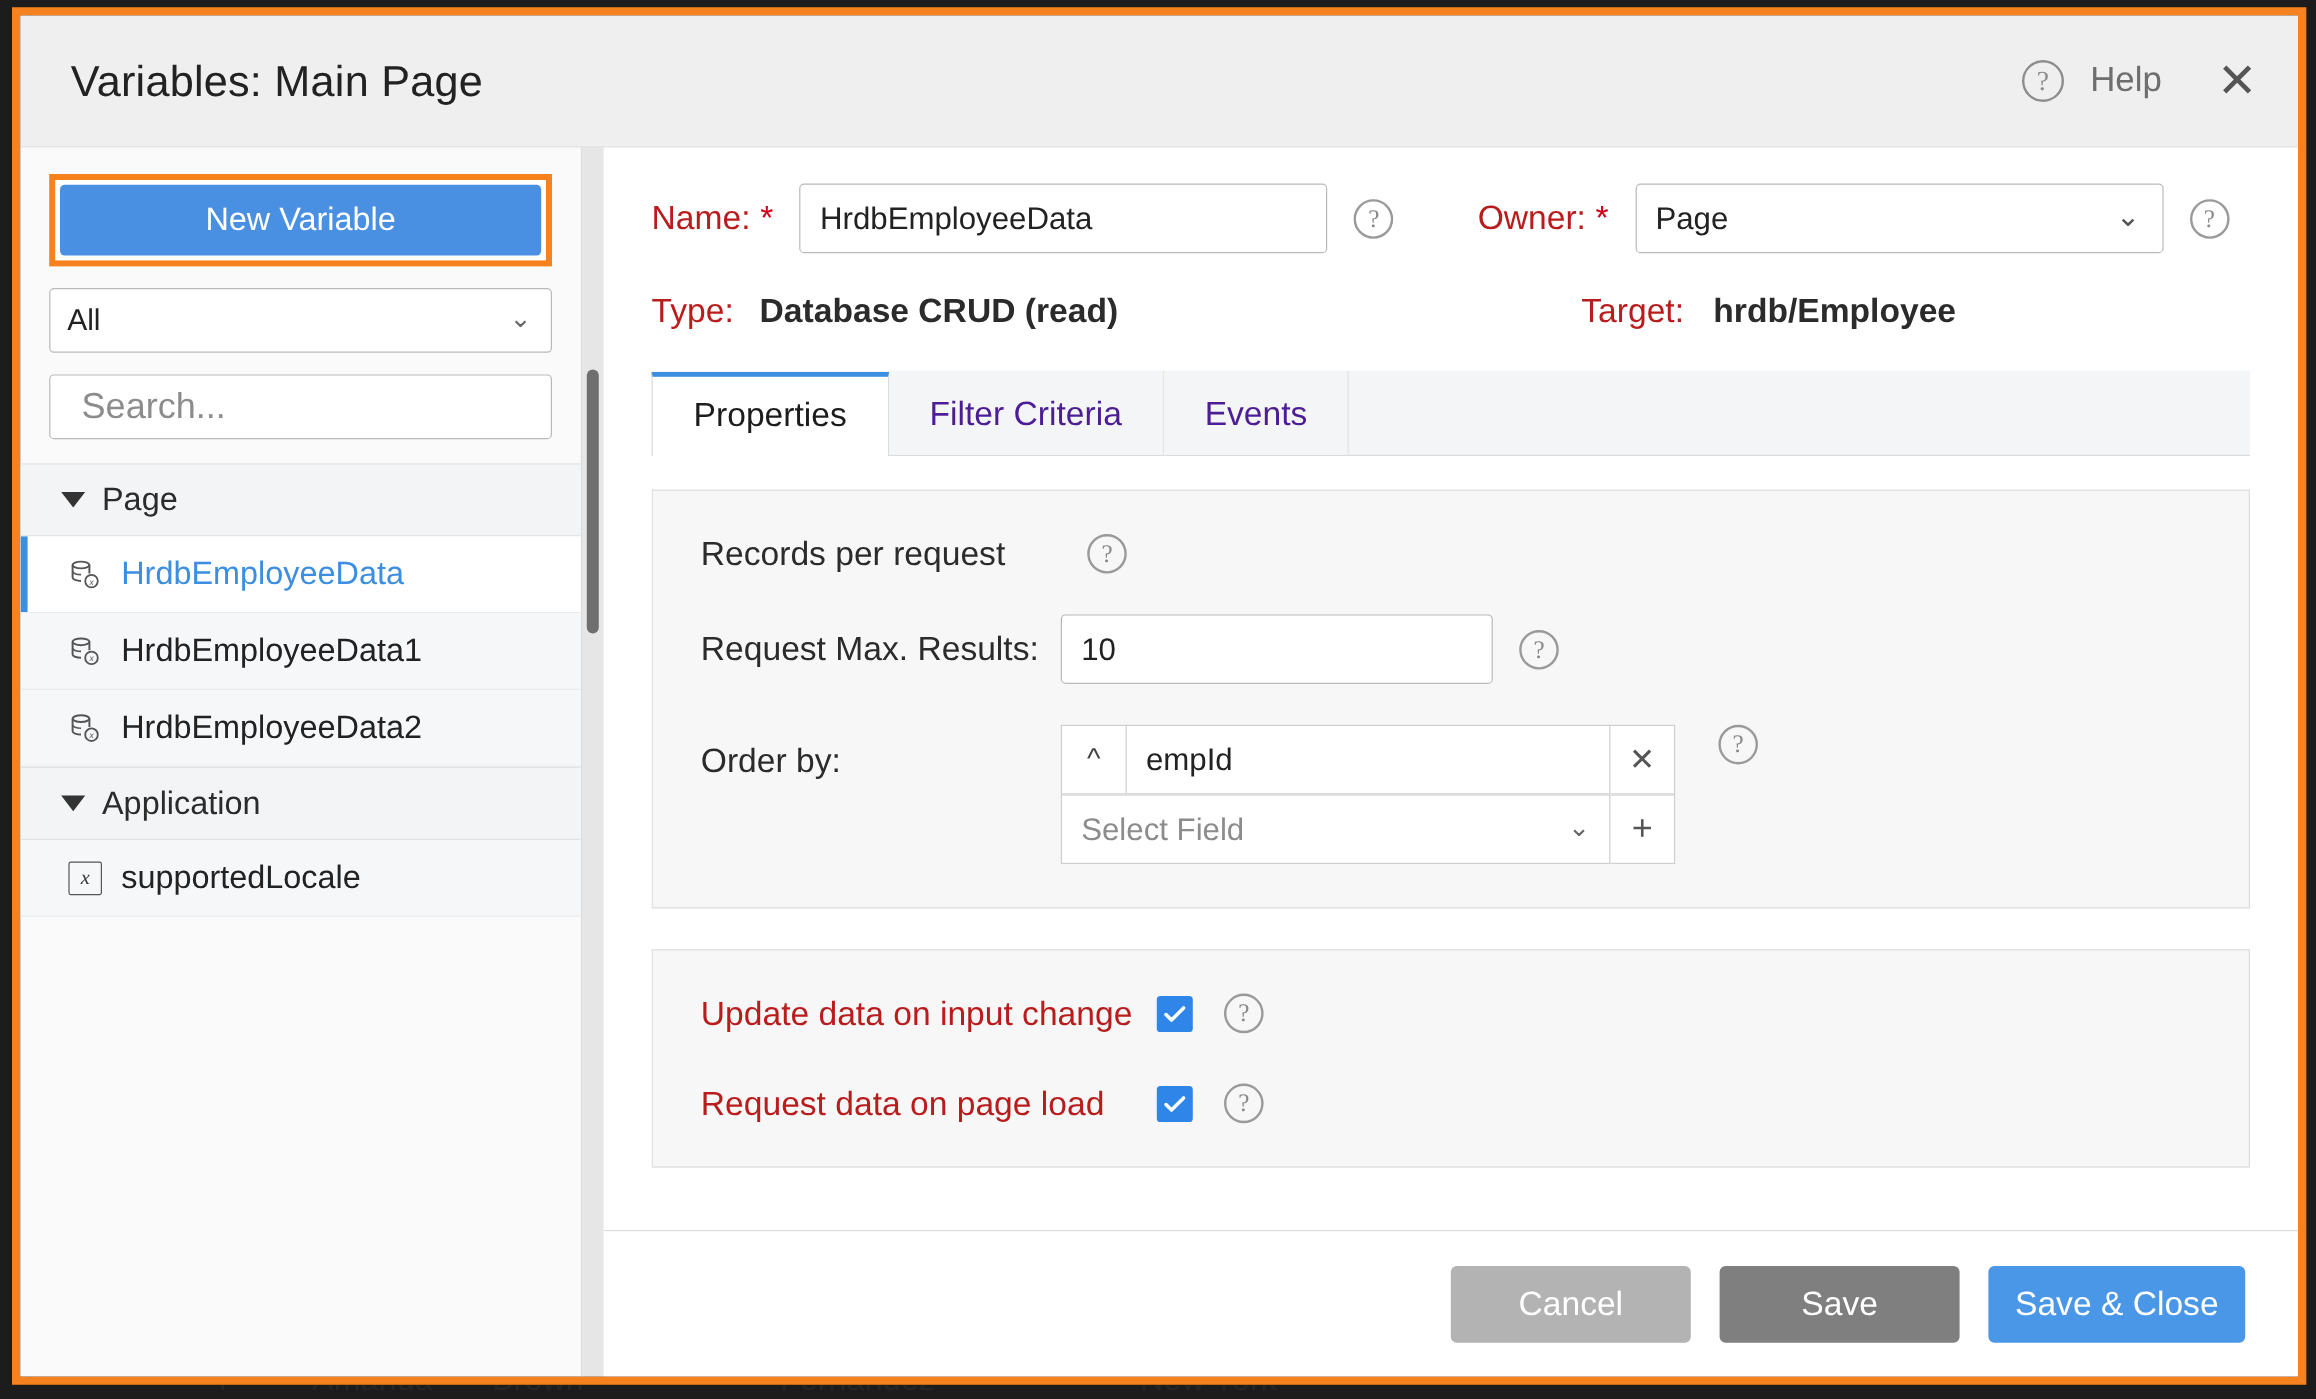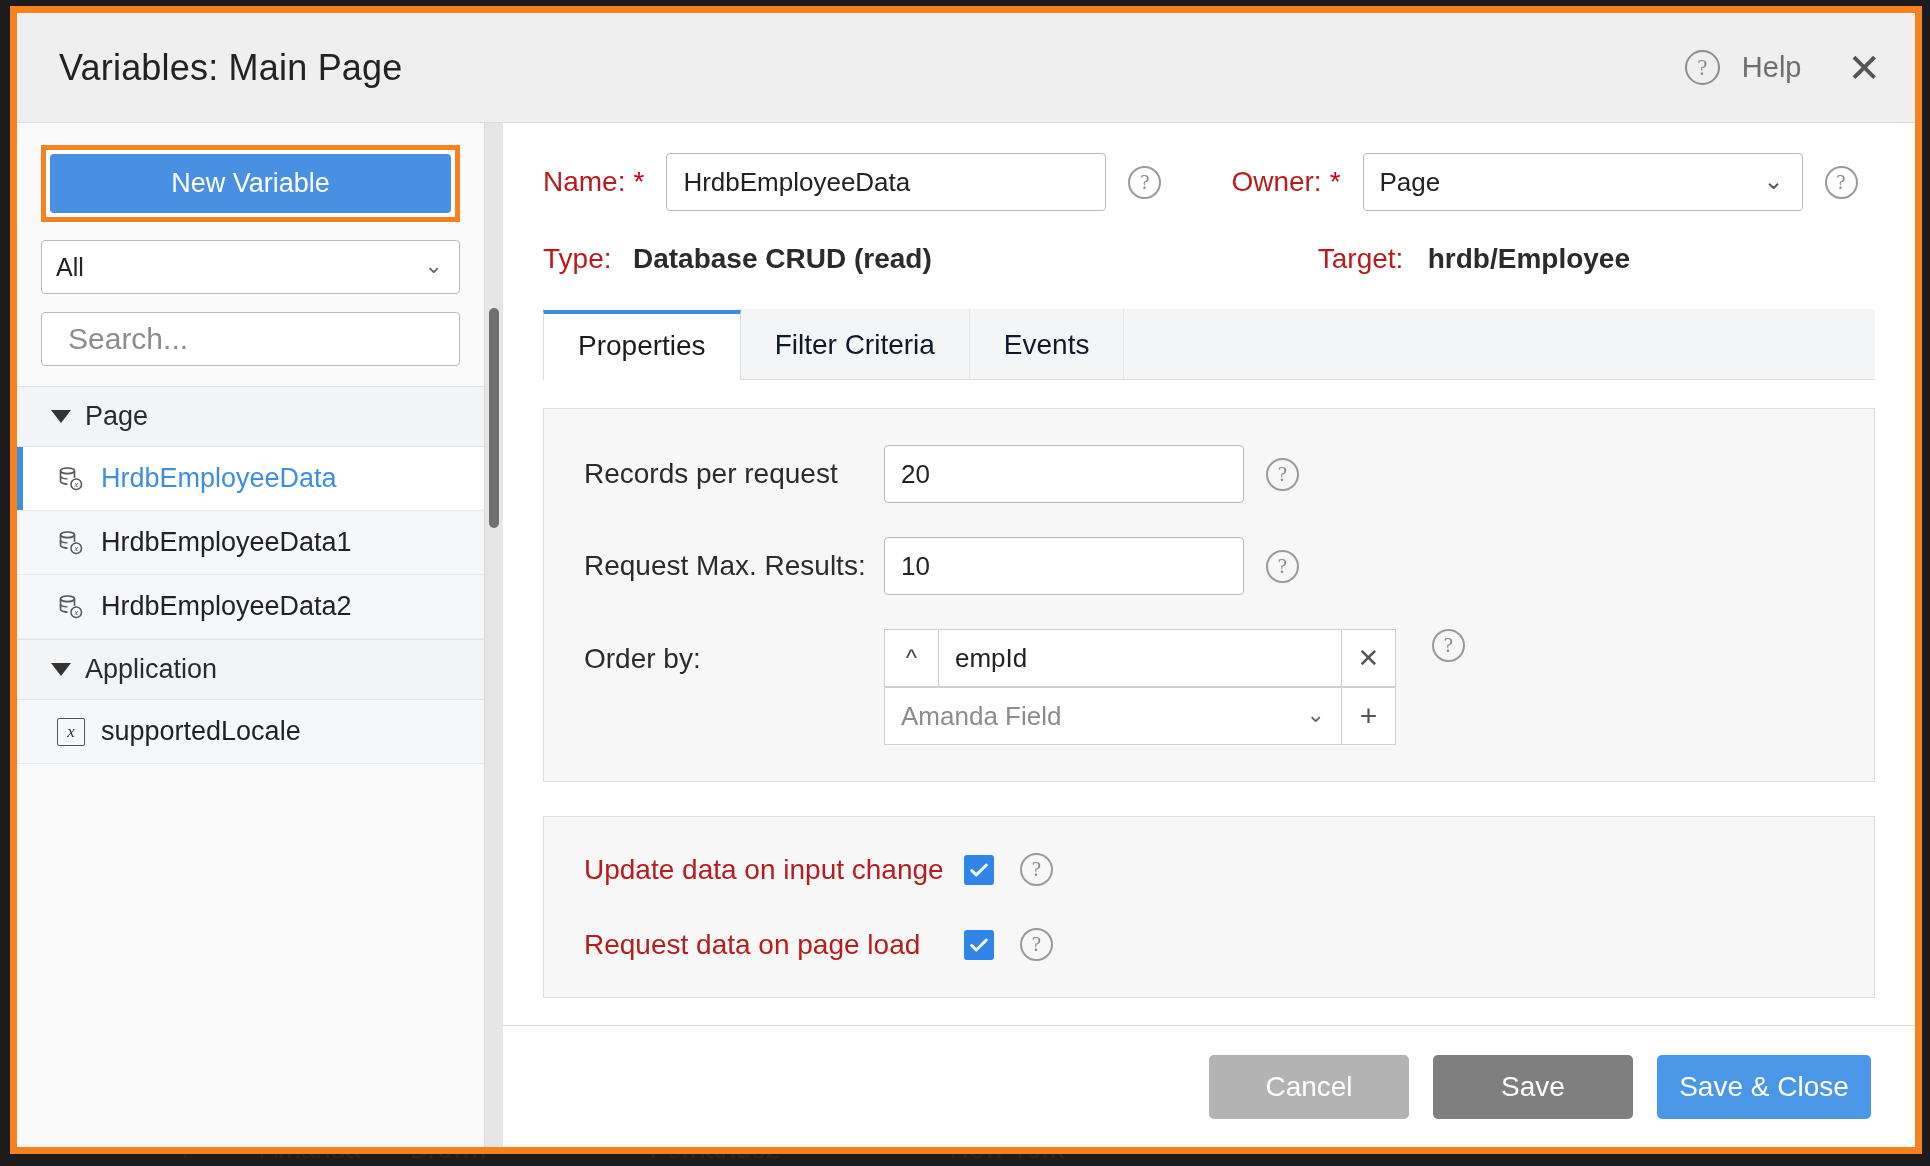--- a/index.html
+++ b/index.html
@@ -226,21 +226,21 @@
   
   #tabs {
     margin: 34px 40px 0 40px;
     display: flex; align-items: flex-end;
     border-bottom: 1px solid #dcdcdc;
     background: #f4f5f6;
     flex: 0 0 auto;
   }
   .tab {
     padding: 20px 34px 18px 34px;
-    font-size: 28px; color: #0f172a;
+    font-size: 28px; color: #4c1d95;
     cursor: pointer; background: #f4f5f6;
     border-right: 1px solid #e4e4e4;
   }
   .tab.active {
     background: #fff; color: #1c1c1c;
     border-top: 4px solid #3d8ee0;
     margin-bottom: -1px;
     padding-top: 16px;
     border-left: 1px solid #dcdcdc;
     border-right: 1px solid #dcdcdc;
@@ -477,41 +477,40 @@
         <div class="tab">Filter Criteria</div>
         <div class="tab">Events</div>
       </div>
 
       <div id="tab-content">
 
         <div class="card">
 
           <div class="field-row">
             <span class="field-label">Records per request</span>
-            <input class="txt-input num-input" type="text" value="20" style="">
             <span class="inline-help">?</span>
           </div>
 
           <div class="field-row">
             <span class="field-label">Request Max. Results:</span>
             <input class="txt-input num-input" type="text" value="10" style="">
             <span class="inline-help">?</span>
           </div>
 
           <div class="field-row" style="align-items:flex-start">
             <span class="field-label" style="padding-top:14px">Order by:</span>
             <div id="orderby-widget">
               <div id="orderby-row1">
                 <div id="sort-dir-btn">^</div>
                 <div id="orderby-field">empId</div>
                 <div id="orderby-remove">✕</div>
               </div>
               <div id="orderby-row2">
                 <div id="select-field">
-                  <span>Amanda Field</span>
+                  <span>Select Field</span>
                   <span class="chev">⌄</span>
                 </div>
                 <div id="orderby-add">+</div>
               </div>
             </div>
             <span class="inline-help orderby-help">?</span>
           </div>
 
         </div>
 

